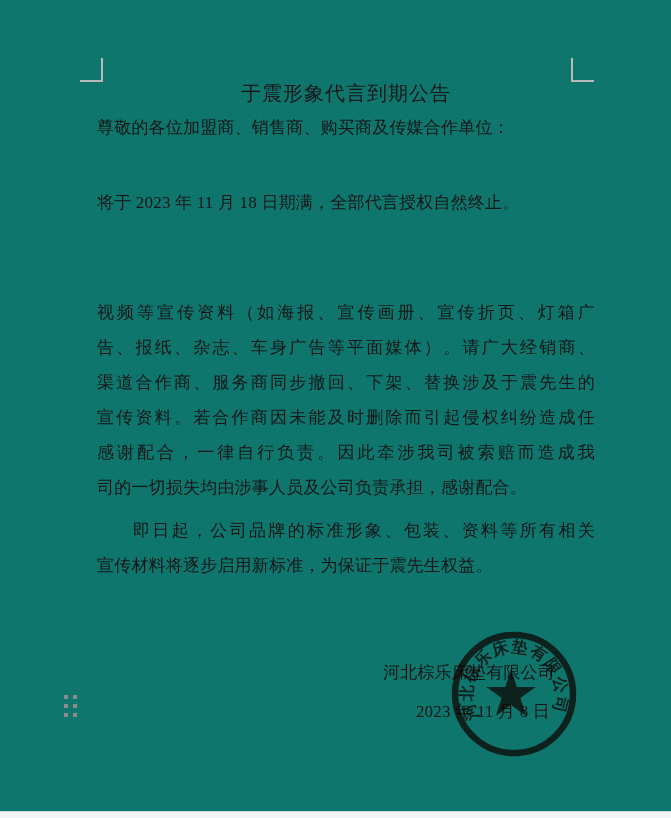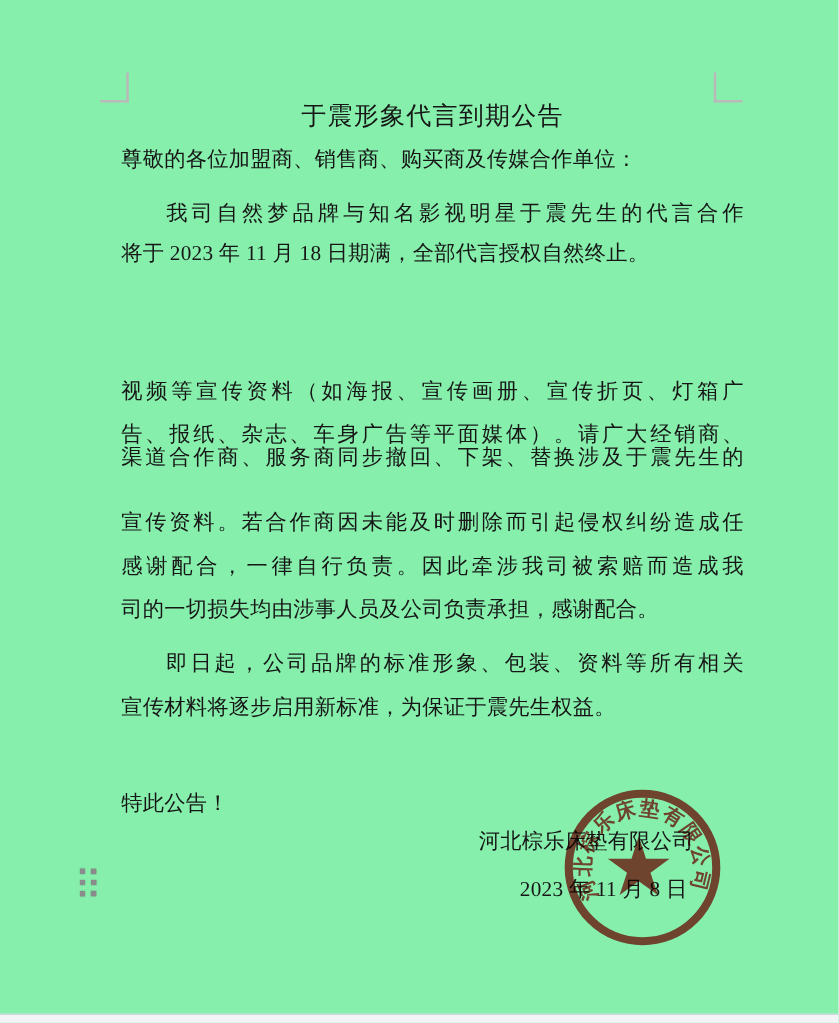--- a/index.html
+++ b/index.html
@@ -1,20 +1,20 @@
 <!DOCTYPE html>
 <html><head>
 <meta charset="utf-8">
 <style>
   html, body { margin: 0; padding: 0; background: #ffffff; }
   .page {
     position: relative;
     width: 671px;
     height: 818px;
-    background: #86efac;
+    background: #0f766e;
     overflow: hidden;
     font-family: "Liberation Serif", "DejaVu Serif", serif;
     color: #161616;
   }
   
   .corner { position: absolute; width: 21px; height: 22px; }
   .corner.left  { left: 80px;  top: 58px; border-right: 2px solid #b9b9b9; border-bottom: 2px solid #b9b9b9; }
   .corner.right { left: 571px; top: 58px; border-left: 2px solid #b9b9b9; border-bottom: 2px solid #b9b9b9; }
 
   .title {
@@ -61,34 +61,32 @@
 
 <div class="page">
 
   <div class="corner left"></div>
   <div class="corner right"></div>
 
   <div class="title">于震形象代言到期公告</div>
 
   <div class="line" style="top:110px">尊敬的各位加盟商、销售商、购买商及传媒合作单位：</div>
 
-  <div class="line indent justify" style="top:153px">我司自然梦品牌与知名影视明星于震先生的代言合作</div>
   <div class="line" style="top:185px">将于 2023 年 11 月 18 日期满，全部代言授权自然终止。</div>
 
   <div class="line justify" style="top:295px">视频等宣传资料（如海报、宣传画册、宣传折页、灯箱广</div>
   <div class="line justify" style="top:330px">告、报纸、杂志、车身广告等平面媒体）。请广大经销商、</div>
-  <div class="line justify" style="top:348px">渠道合作商、服务商同步撤回、下架、替换涉及于震先生的</div>
+  <div class="line justify" style="top:365px">渠道合作商、服务商同步撤回、下架、替换涉及于震先生的</div>
   <div class="line justify" style="top:400px">宣传资料。若合作商因未能及时删除而引起侵权纠纷造成任</div>
   <div class="line justify" style="top:435px">感谢配合，一律自行负责。因此牵涉我司被索赔而造成我</div>
   <div class="line" style="top:470px">司的一切损失均由涉事人员及公司负责承担，感谢配合。</div>
 
   <div class="line indent justify" style="top:513px">即日起，公司品牌的标准形象、包装、资料等所有相关</div>
   <div class="line" style="top:548px">宣传材料将逐步启用新标准，为保证于震先生权益。</div>
 
-  <div class="line" style="top:625px">特此公告！</div>
 
   <div class="line right-company" style="top:655px">河北棕乐床垫有限公司</div>
   <div class="line right-date" style="top:694px">2023 年 11 月 8 日</div>
 
   <div class="dots">
     <span></span>
       <span></span>
       <span></span>
       <span></span>
       <span></span>

